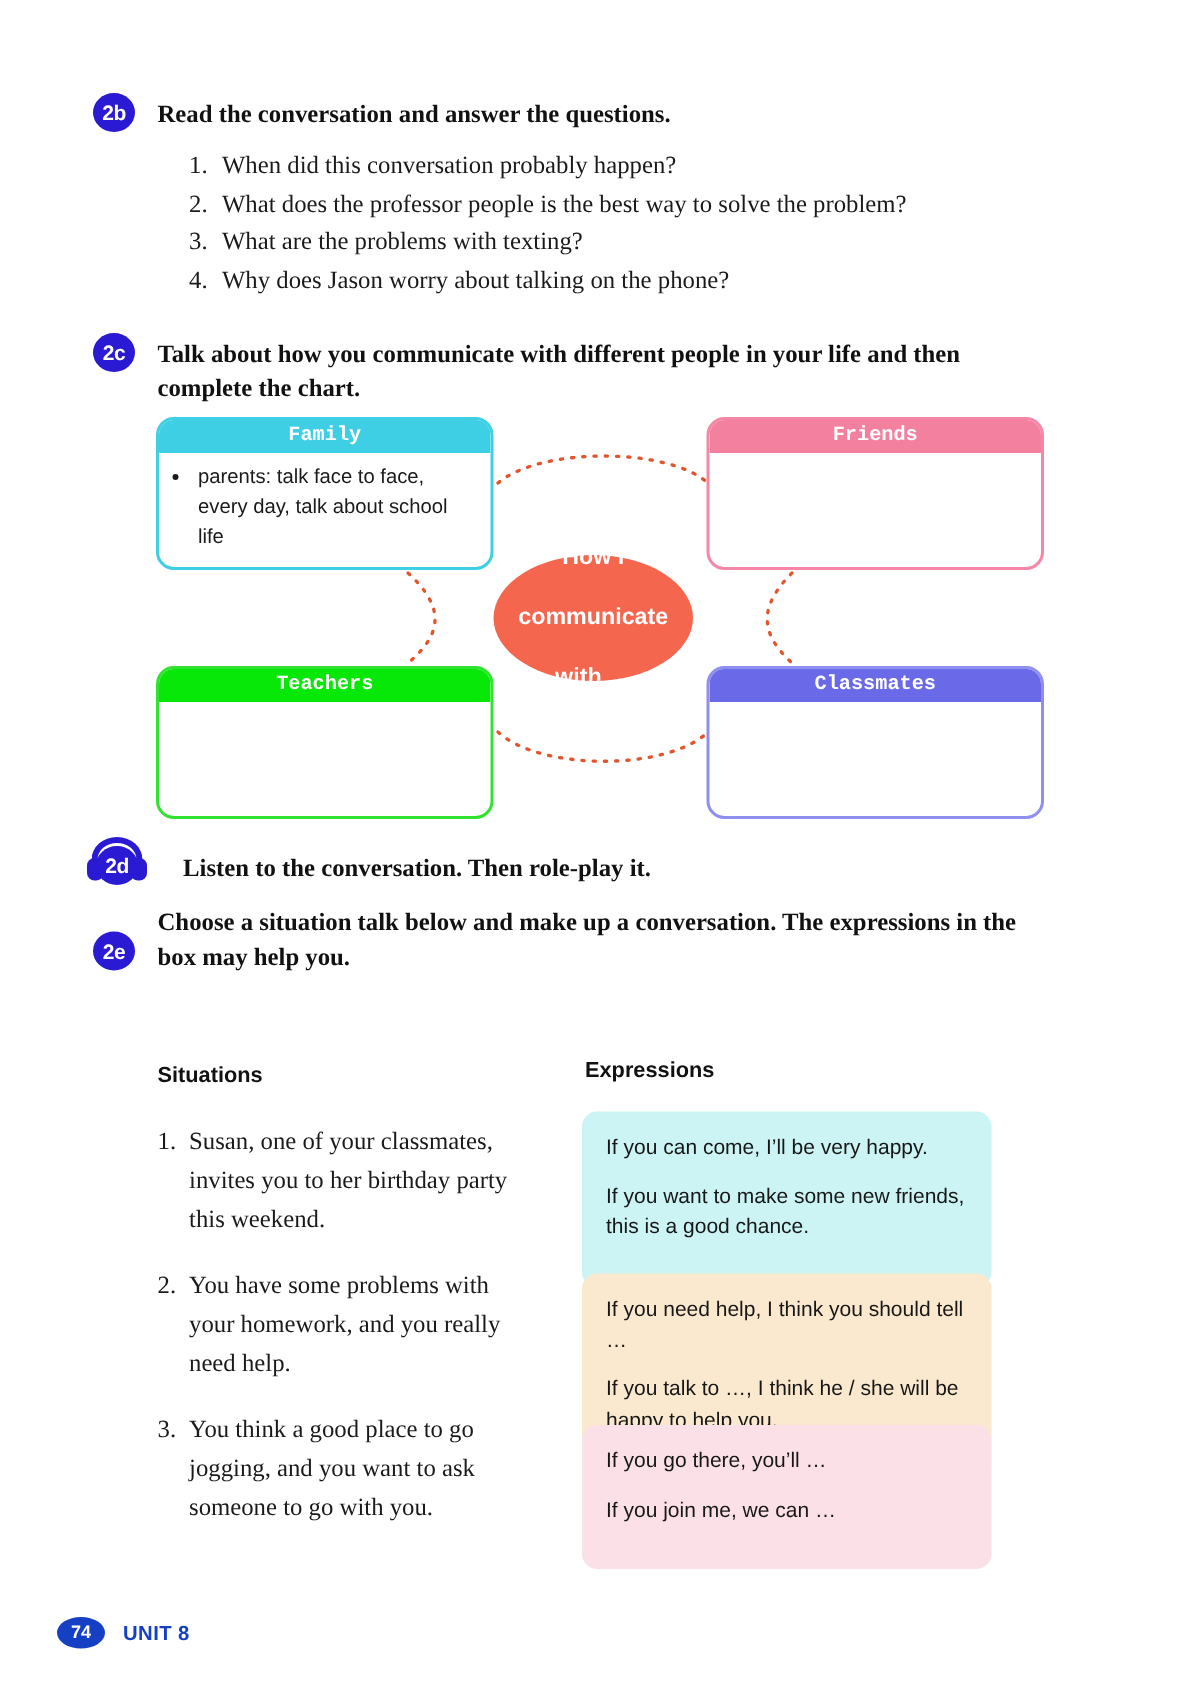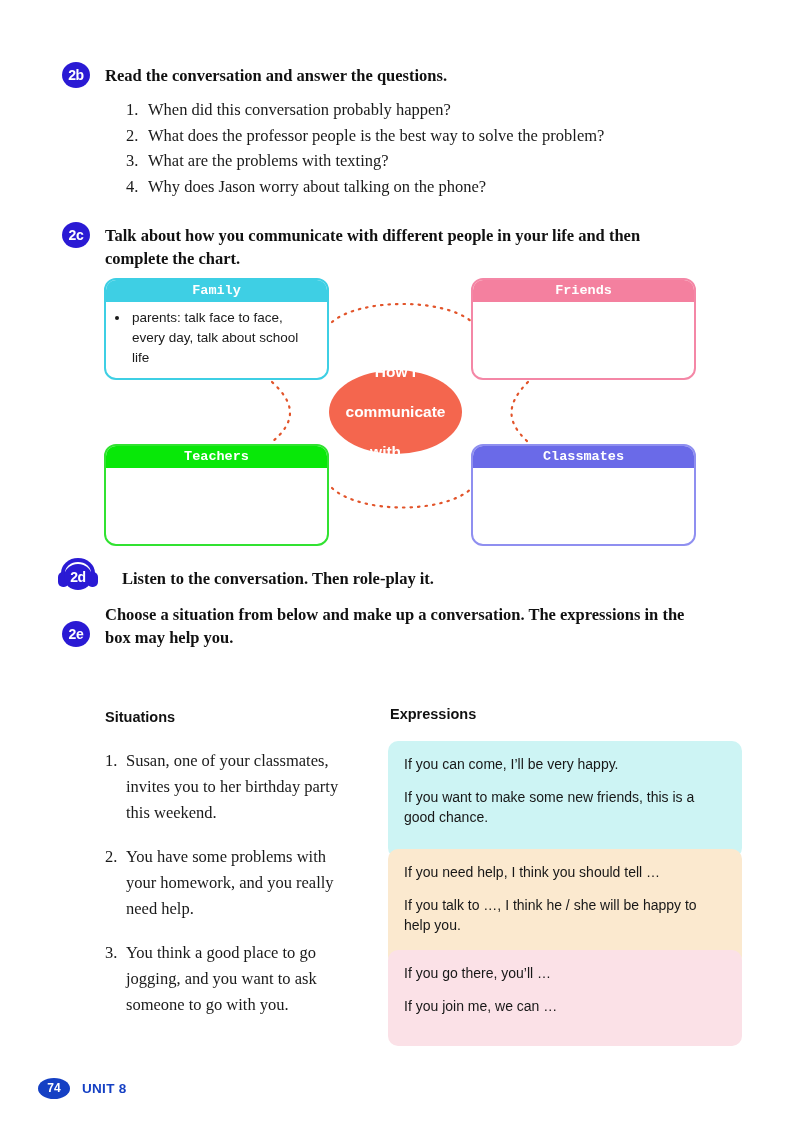--- a/index.html
+++ b/index.html
@@ -193,21 +193,21 @@
     font-size: 16.5px;
     line-height: 26px;
   }
   .srow { display: flex; align-items: baseline; margin-bottom: 18px; }
   .srow:last-child { margin-bottom: 0; }
   .snum { width: 21px; flex: 0 0 21px; }
   .stext { width: 232px; }
 
   .ebox {
     position: absolute;
-    width: 354px;
+    width: 273px;
     border-radius: 10px;
     padding: 13px 16px 30px 16px;
     box-sizing: border-box;
     font-family: "Liberation Sans", sans-serif;
     font-size: 14px;
     line-height: 20.5px;
     color: #171717;
   }
   .ebox p { margin: 0 0 12px 0; }
   .ebox p:last-child { margin-bottom: 0; }
@@ -319,21 +319,21 @@
 
   <div class="badge-headphone" style="left:58px; top:558px;">
     <div class="arc"></div>
     <div class="ear left"></div>
     <div class="ear right"></div>
     <div class="disc">2d</div>
   </div>
   <div class="instruction" style="left:105px; top:567px; width:592px;margin-left:17px;">Listen to the conversation. Then role-play it.</div>
 
   <div class="badge" style="left:62px; top:601px;margin-top:20px;">2e</div>
-  <div class="instruction" style="left:105px; top:603px; width:592px;">Choose a situation from below and make up a conversation. The expressions in the box may help you.</div>
+  <div class="instruction" style="left:105px; top:603px; width:592px;">Choose a situation talk below and make up a conversation. The expressions in the box may help you.</div>
 
   <div class="col-head" style="left:105px; top:709px;">Situations</div>
 
   <div class="slist" style="left:105px; top:748px; width:262px;">
     <div class="srow">
       <span class="snum">1.</span>
       <span class="stext">Susan, one of your classmates, invites you to her birthday party this weekend.</span>
     </div>
     <div class="srow">
       <span class="snum">2.</span>

